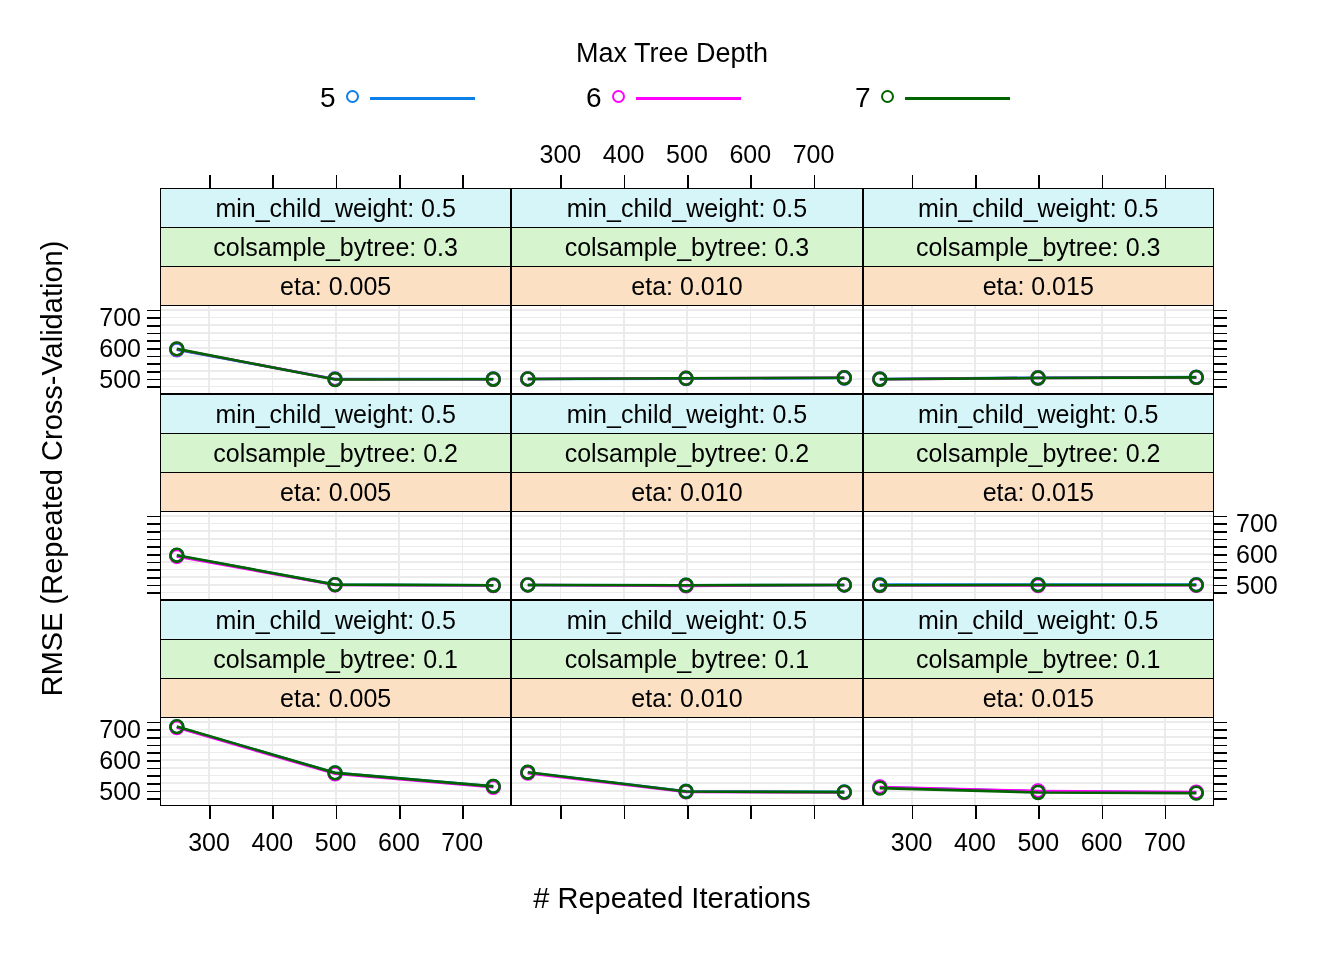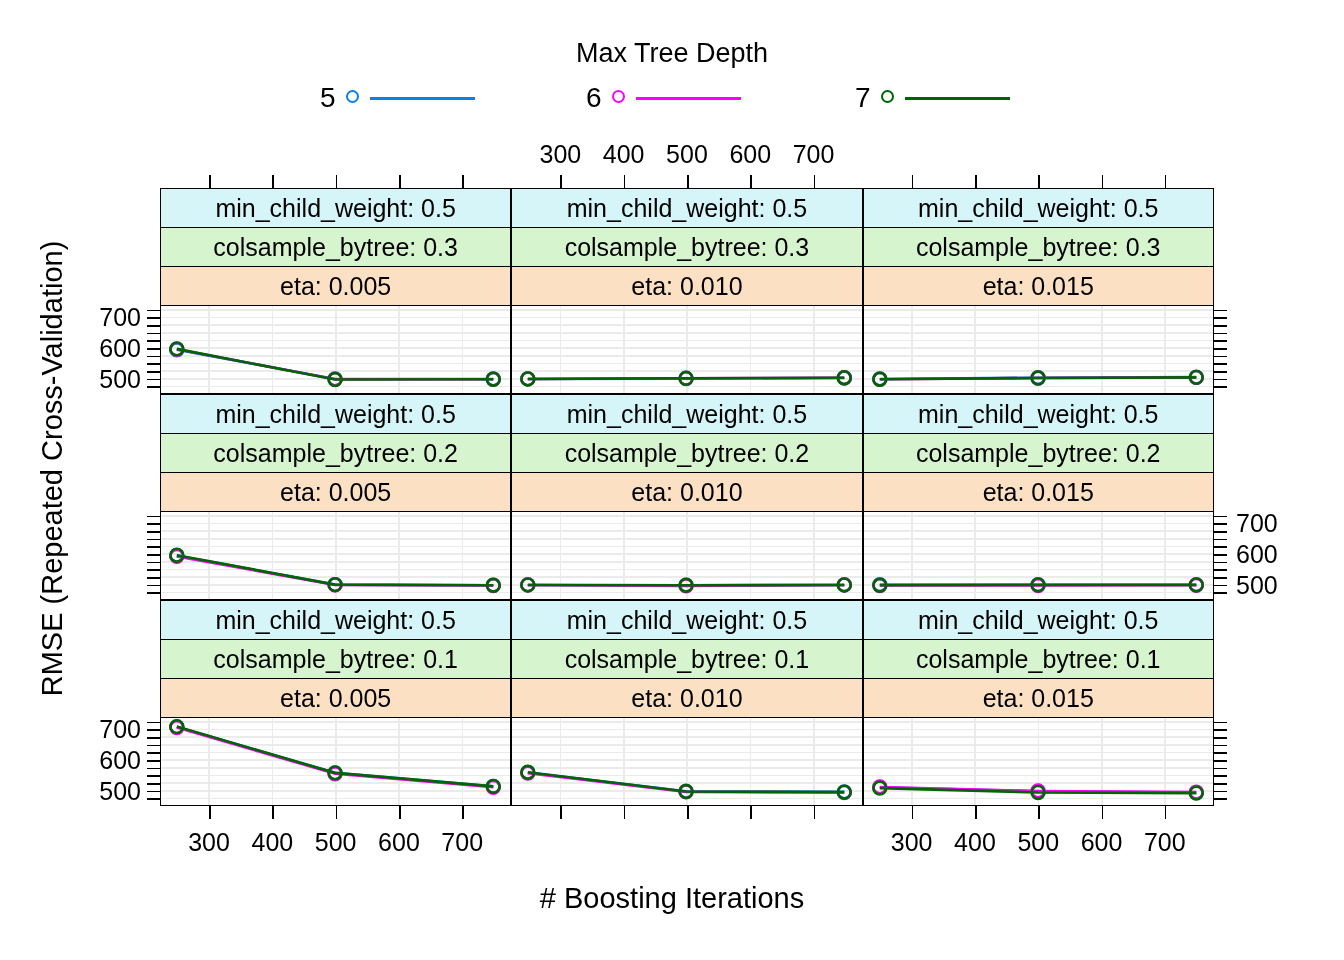--- a/index.html
+++ b/index.html
@@ -56,21 +56,21 @@
     <span class="leg-line" style="color:#ff00ff;"></span>
   </div>
   <div class="leg-item" style="left:855px;">
     <span class="leg-label">7</span>
     <span class="leg-sym" style="color:#006400;"><span class="leg-ring"></span></span>
     <span class="leg-line" style="color:#006400;"></span>
   </div>
 </div>
 
 <div class="abs" id="ylab">RMSE (Repeated Cross-Validation)</div>
-<div class="abs" id="xlab"># Boosting Iterations</div>
+<div class="abs" id="xlab"># Repeated Iterations</div>
 
 <div class="abs" id="plot">
     <div class="strip s1" style="position: absolute; left: 0px; top: 0px; width: 351.3px;">min_child_weight: 0.5</div>
     <div class="strip s2" style="position: absolute; left: 0px; top: 39px; width: 351.3px;">colsample_bytree: 0.3</div>
     <div class="strip s3" style="position: absolute; left: 0px; top: 78px; width: 351.3px;">eta: 0.005</div>
     <div class="panel" style="position: absolute; left: 0px; top: 117px; width: 351.3px; height: 89px;">
       <div class="gl glh" style="top: 79.6714px;"></div>
       <div class="gl glh" style="top: 72.0107px;"></div>
       <div class="gl glh" style="top: 64.35px;"></div>
       <div class="gl glh" style="top: 56.6893px;"></div>

